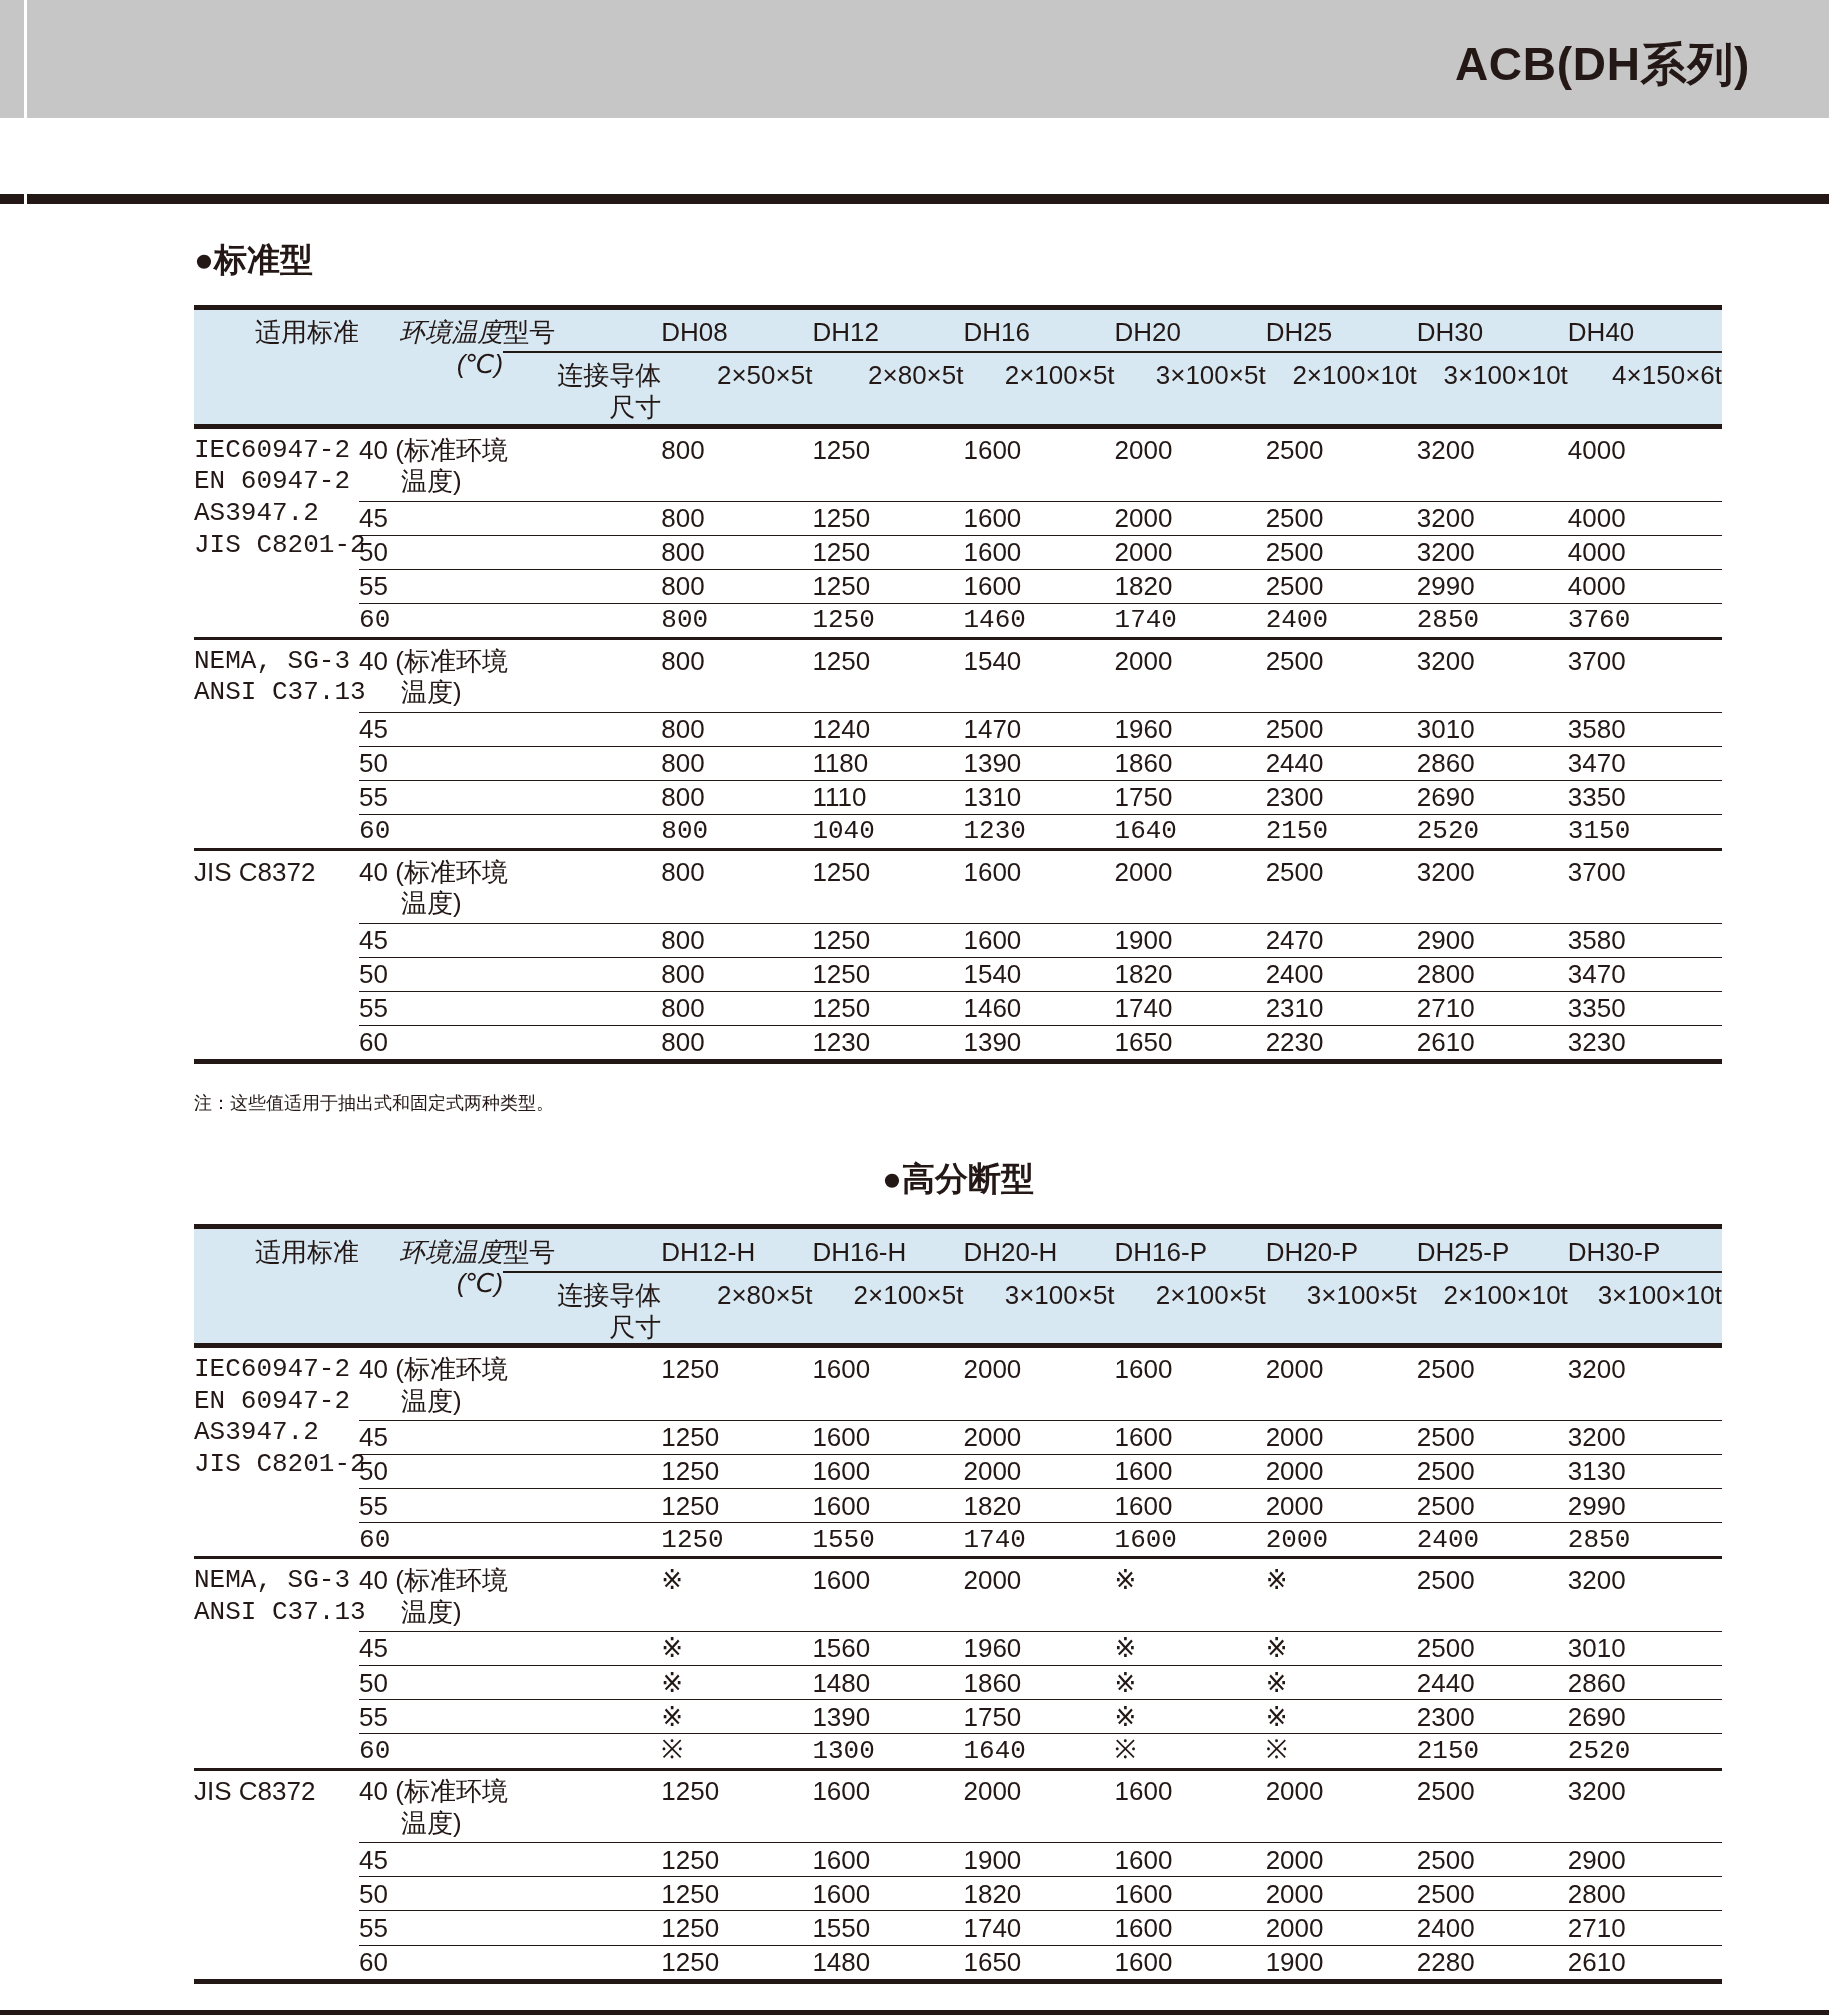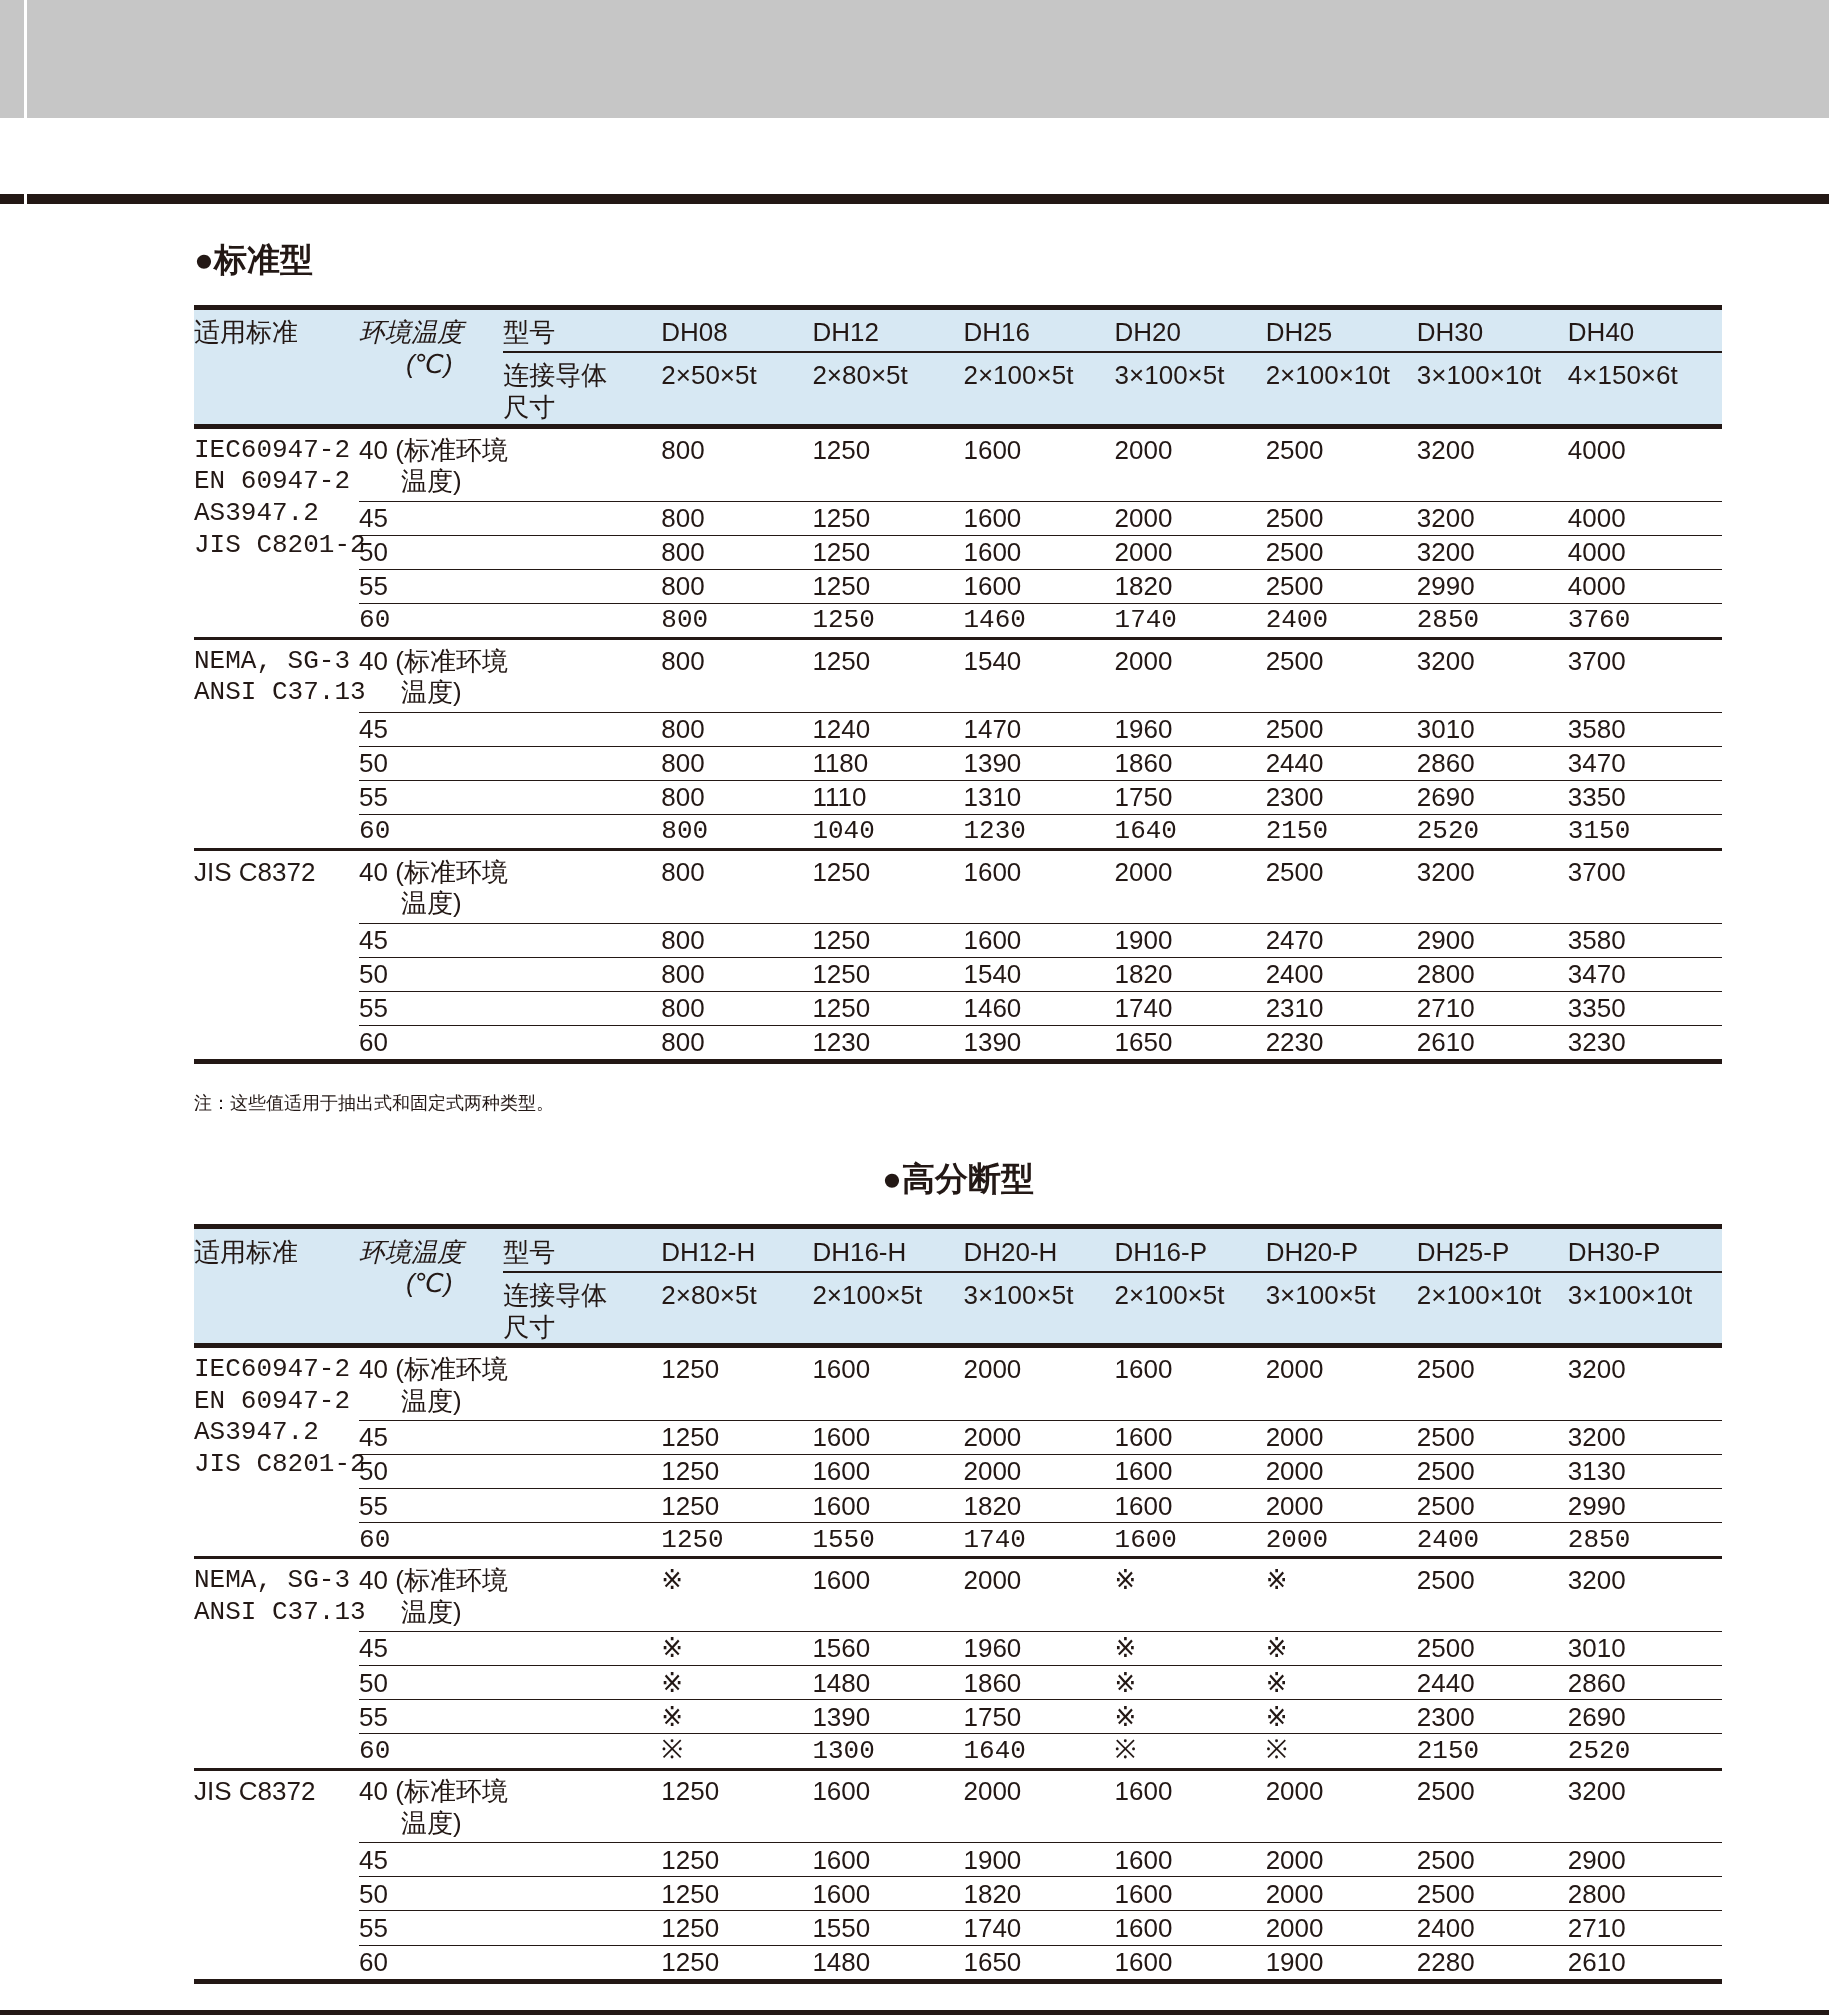--- a/index.html
+++ b/index.html
@@ -40,21 +40,21 @@
     border-collapse:collapse;table-layout:fixed;width:1528px;
     border-top:5.7px solid var(--rule);
   }
   .ftable td{
     font-size:26px;line-height:1.22;padding:0;color:var(--text);
     vertical-align:top;white-space:nowrap;overflow:visible;
   }
   .ftable thead td{background:var(--header-bg);padding-top:7.2px;}
   
   .tb{border-bottom:2.2px solid var(--rule);}
-  .hb{border-bottom:5.7px solid var(--rule);}
+  .hb{border-bottom:5.7px solid var(--rule);text-align:right;}
   .rsep{border-bottom:1.4px solid var(--rule);}
   .gend{border-bottom:3.6px solid var(--rule);font-family:Liberation Mono, monospace;}
   .tend{border-bottom:5.7px solid var(--rule);}
   
   .h-std{padding-left:5.7px;}
   .h-temp{padding-left:2.9px;font-style:italic;}
   .h-model{height:34px;padding-left:2.9px;}
   .h-cond,.h-size{height:53px;padding-left:2.9px;}
   .ind-c{padding-left:47px;}
   
@@ -64,20 +64,21 @@
   .temp{padding-left:2.9px;margin-left:36px;}
   .val{padding-left:2.9px;text-align:left;}
   .ind-t{padding-left:42px;}
 </style>
 </head>
 <body>
 
 <div class="page">
   <div class="topband">
     <div class="vline"></div>
+    <div class="page-title">ACB(DH系列)</div>
   </div>
   <div class="hrule">
     <div class="notch"></div>
   </div>
 
   <div class="content">
     <h2 class="section-title">●标准型</h2>
     <div id="table-0" class="table-host">
         <table class="ftable">
           <colgroup>

